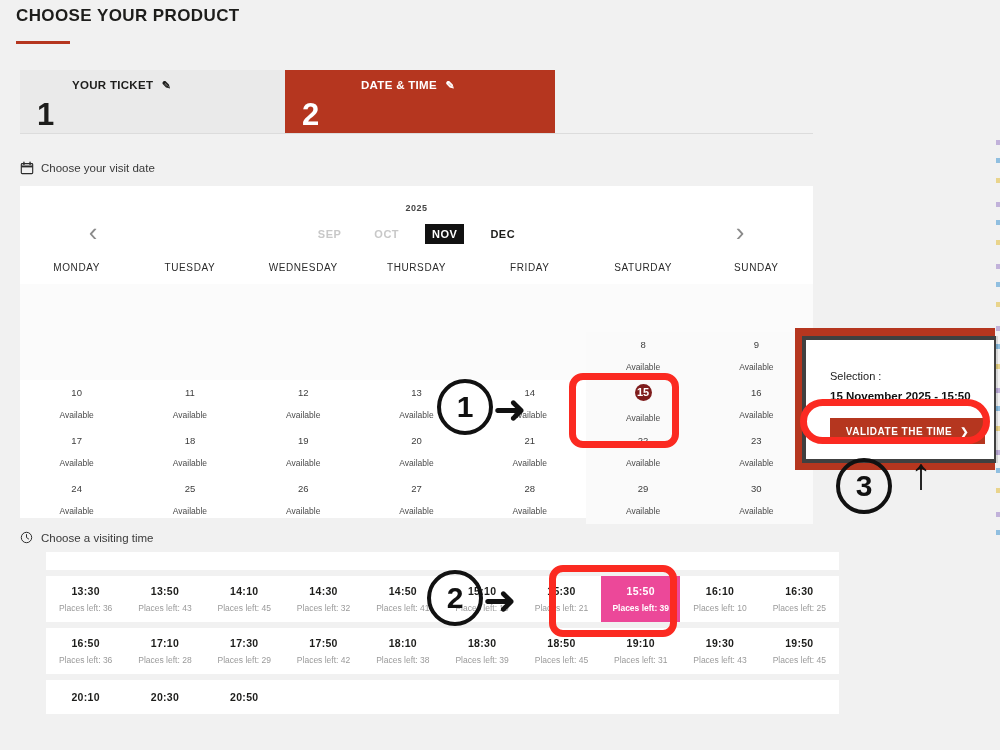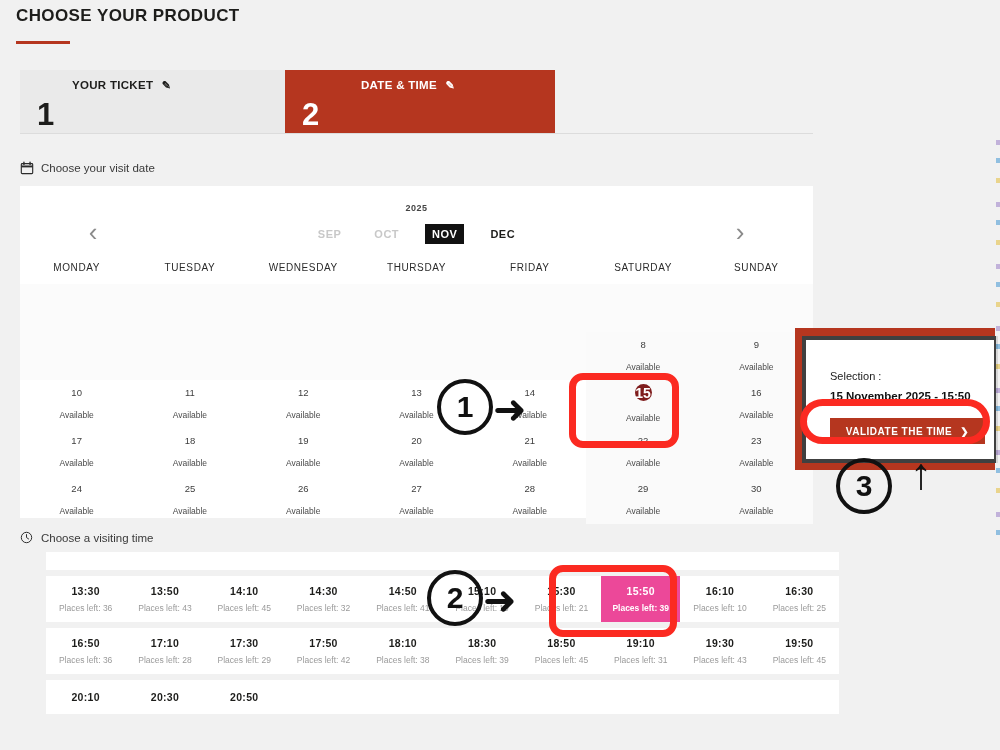--- a/index.html
+++ b/index.html
@@ -103,21 +103,21 @@
   .cell.blank { background: #fbfbfb; }
   .cell .daynum {
     font-size: 9.5px; color: #3d3d3d; font-weight: 400; line-height: 1;
   }
   .cell .avail {
     font-size: 8.5px; color: #4a4a4a; margin-top: 13px; line-height: 1;
   }
   .cell.selected .daynum {
     background: #7f1d1d; color: #fff; border-radius: 50%;
     width: 17px; height: 17px; display: flex; align-items: center;
-    justify-content: center; font-size: 14px; font-weight: 700;
+    justify-content: center; font-size: 11px; font-weight: 700;
     margin-top: -4px;
   }
 
   
   .sel-wrap { position: absolute; left: 795px; top: 328px; width: 205px; height: 145px; }
   .sel-shadow {
     position: absolute; left: 0; top: 0; width: 200px; height: 142px; background: #b5361f;
     clip-path: polygon(0 0, 100% 0, 100% 100%, 0 100%);
   }
   .sel-card {

